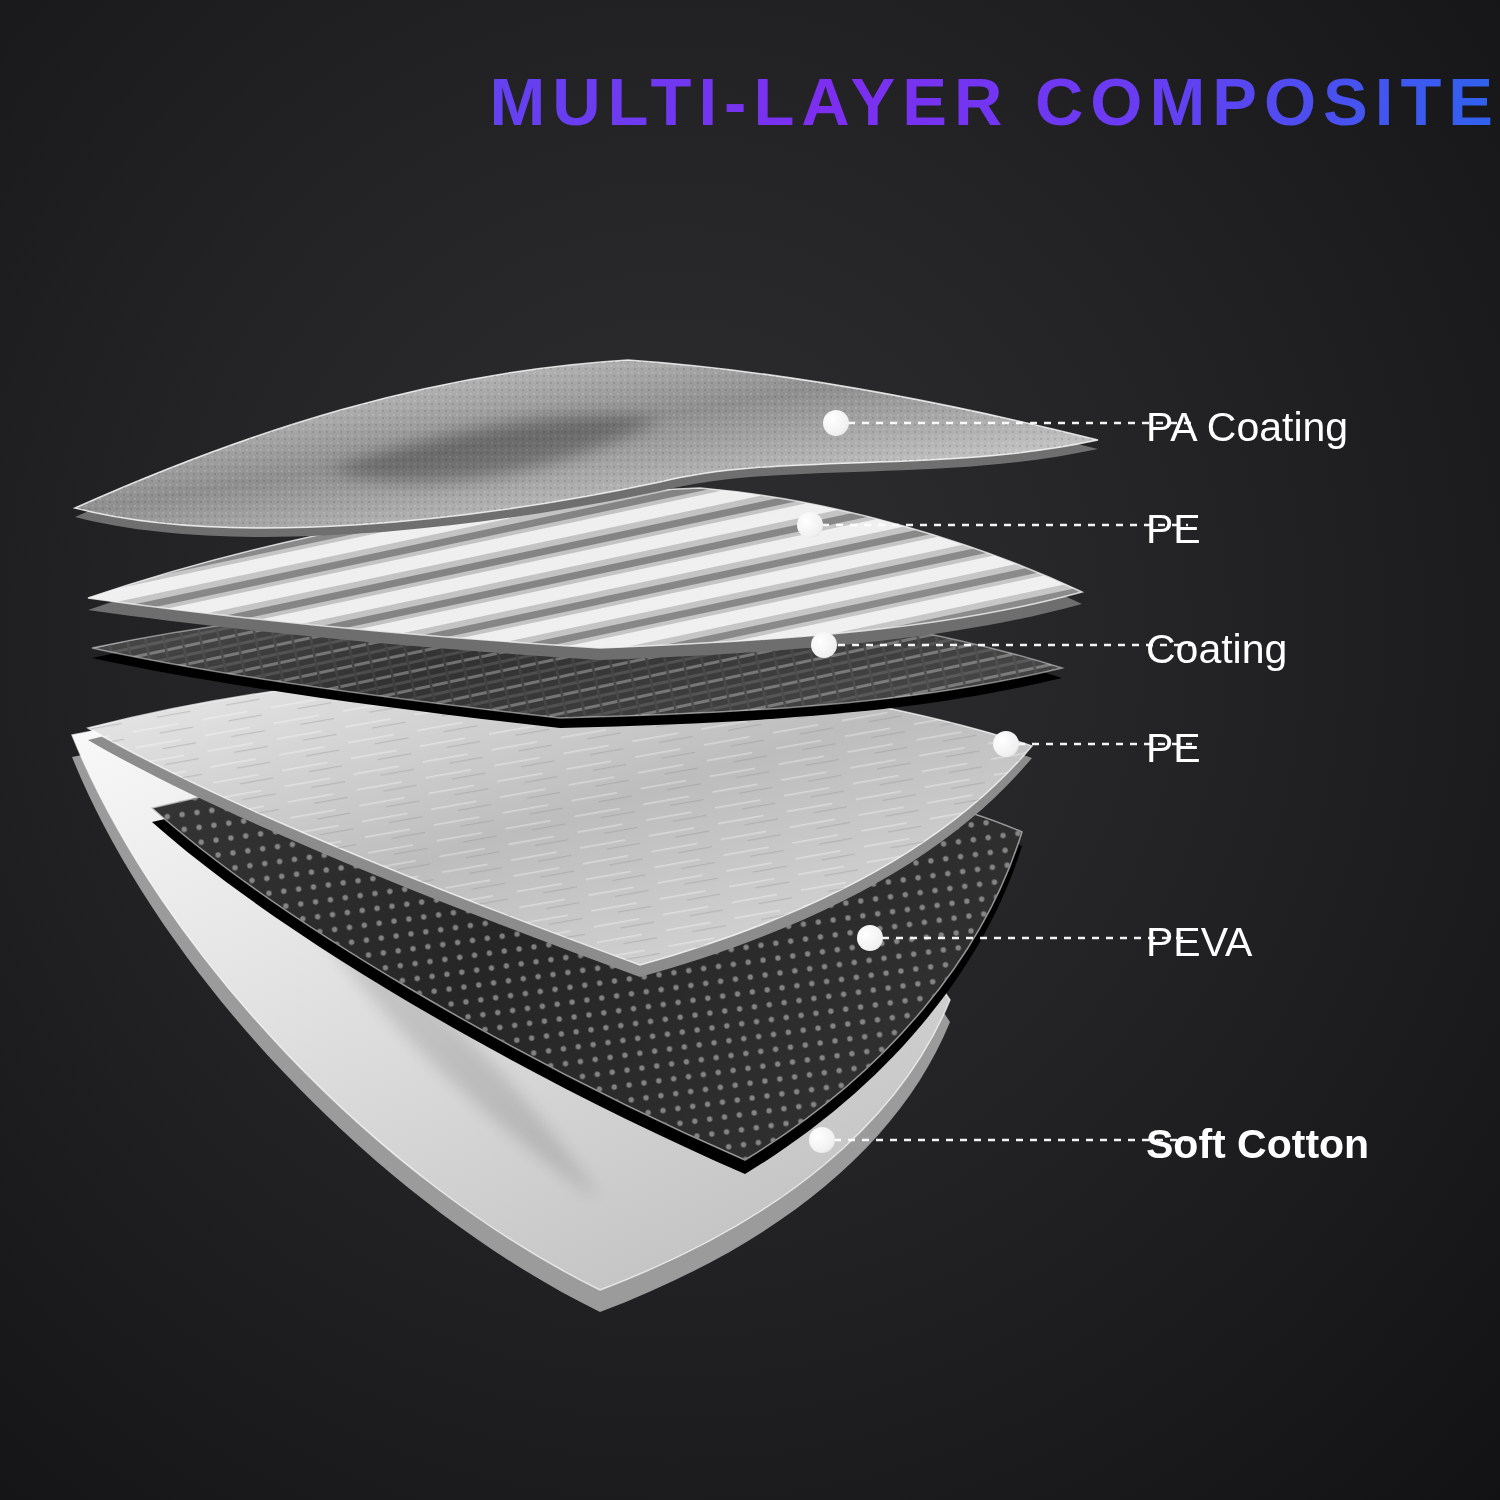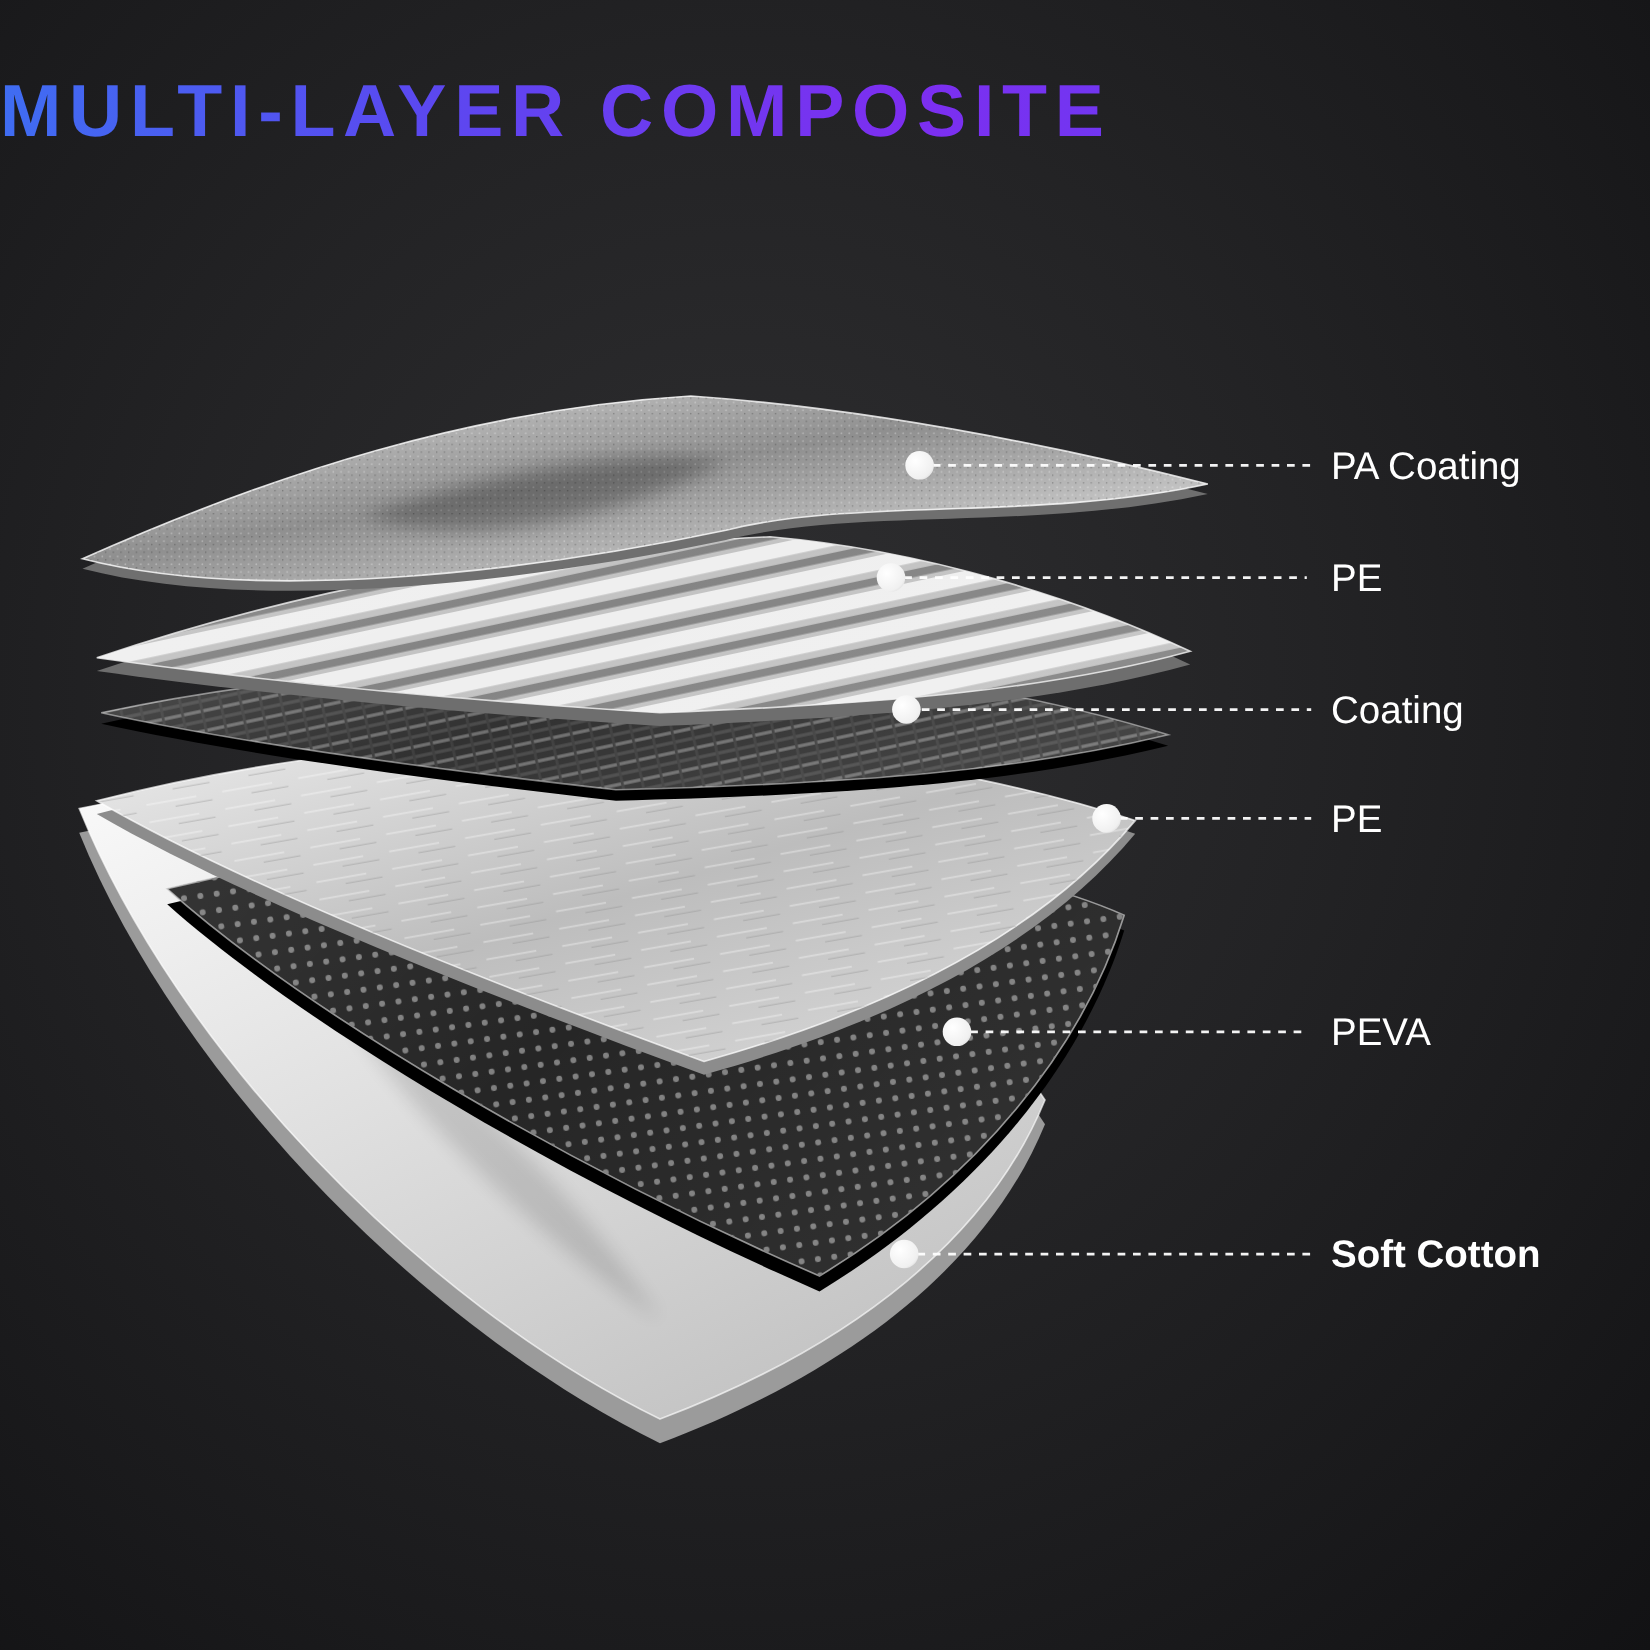--- a/index.html
+++ b/index.html
@@ -16,21 +16,21 @@
     position: relative;
     width: 1500px;
     height: 1500px;
     background: radial-gradient(ellipse at 45% 42%, #2f2f31 0%, #232325 45%, #1a1a1c 75%, #121214 100%);
   }
   .title-block {
     position: absolute;
     top: 66px;
     left: 0;
     width: 1500px;
-    text-align: left;
+    text-align: right;
     z-index: 5;
   }
   .title-line {
     font-weight: 900;
     font-size: 67px;
     line-height: 1.08;
     letter-spacing: 7px;
     text-transform: uppercase;
     color: #4b5bf5;
   }
@@ -44,23 +44,23 @@
     }
   }
   svg.diagram {
     position: absolute;
     top: 0;
     left: 0;
     z-index: 1;
   }
   .layer-label {
     position: absolute;
-    left: 1210px;
+    left: 1146px;
     color: #ffffff;
-    font-size: 35px;
+    font-size: 41px;
     font-weight: 400;
     white-space: nowrap;
     z-index: 6;
   }
   #label-pa     { top: 404px; }
   #label-pe1    { top: 506px; }
   #label-alu    { top: 626px; }
   #label-pe2    { top: 725px; }
   #label-peva   { top: 919px; }
   #label-cotton { top: 1121px; font-weight: bold; }

